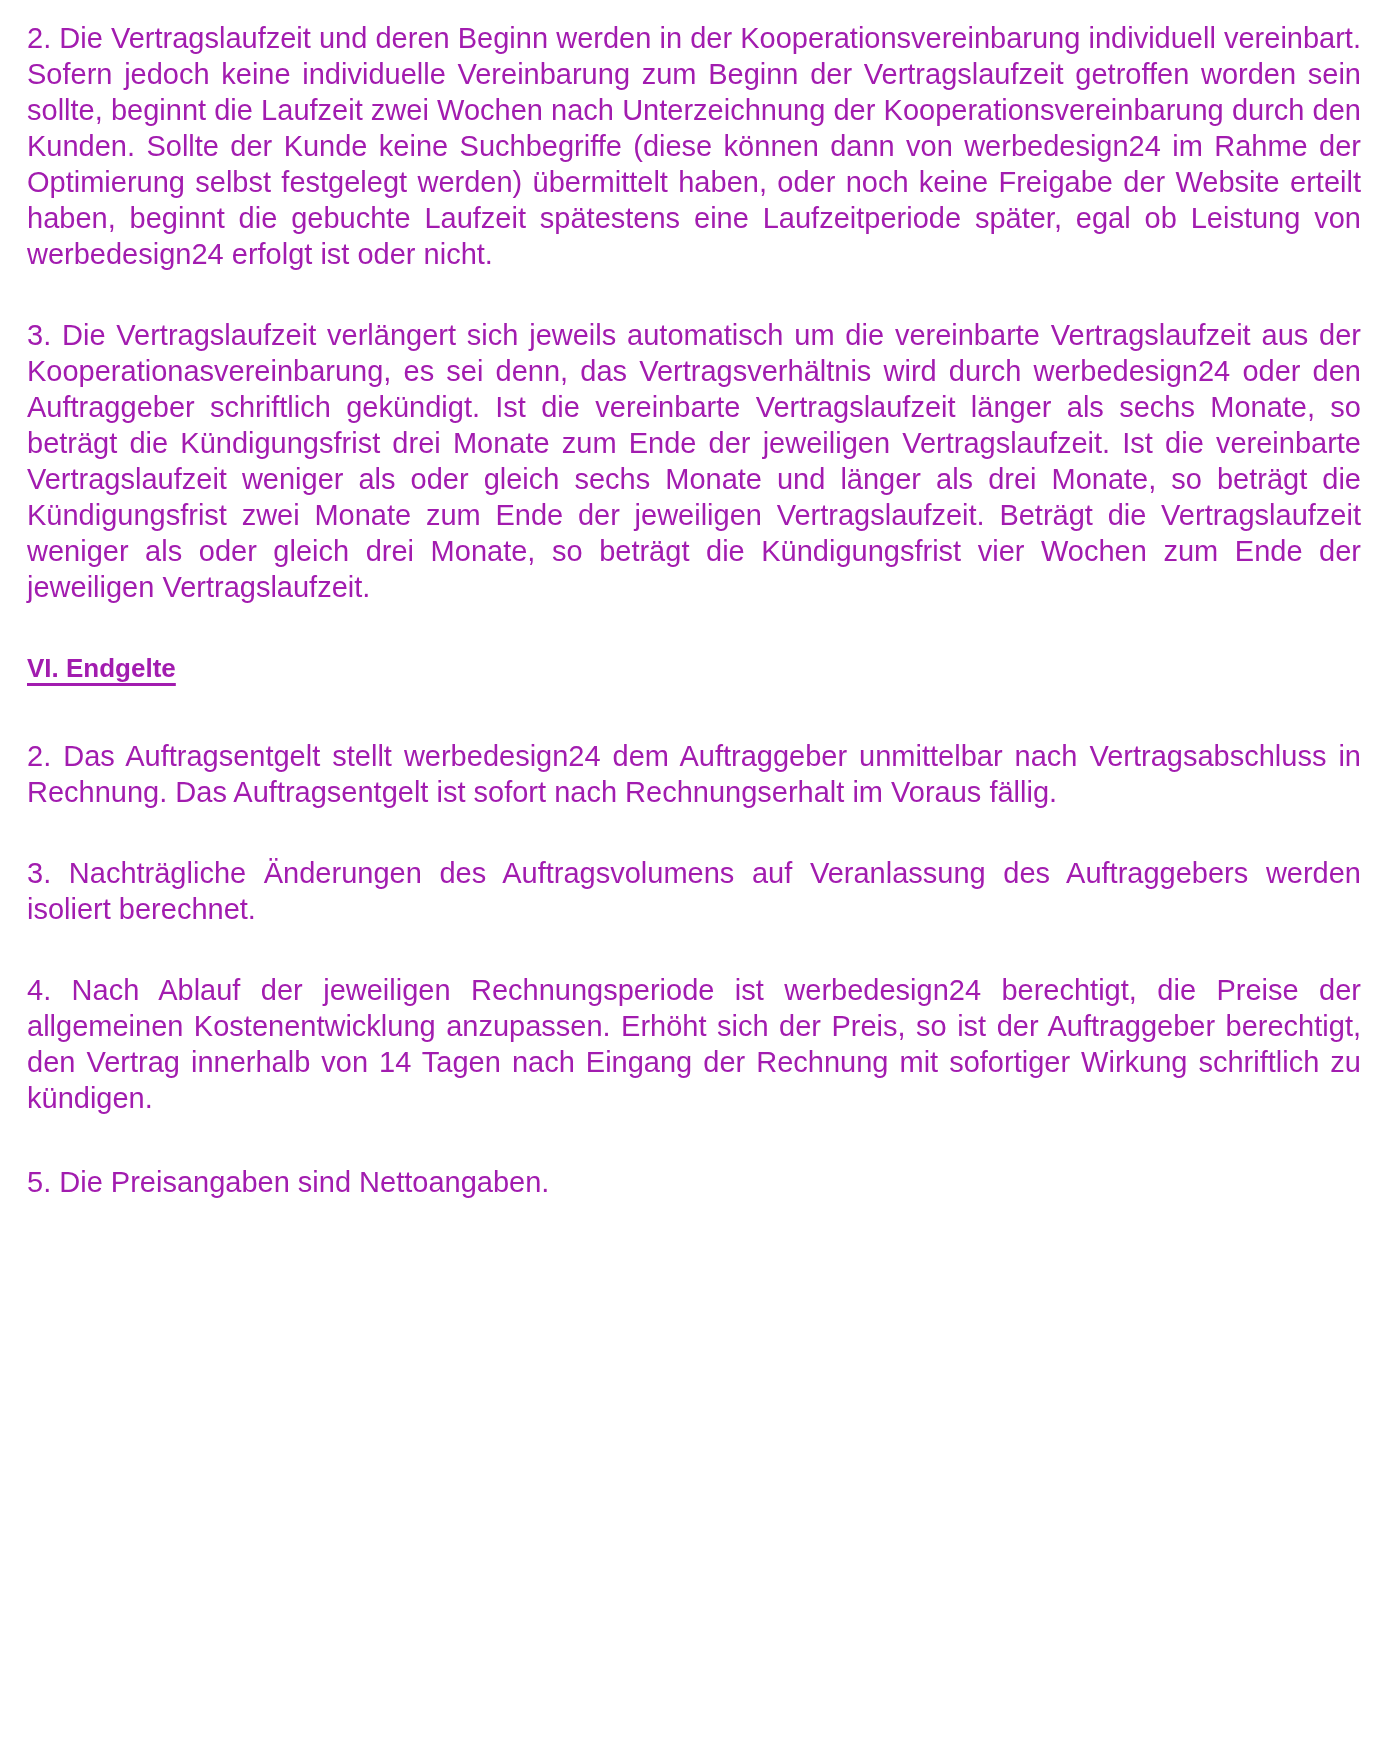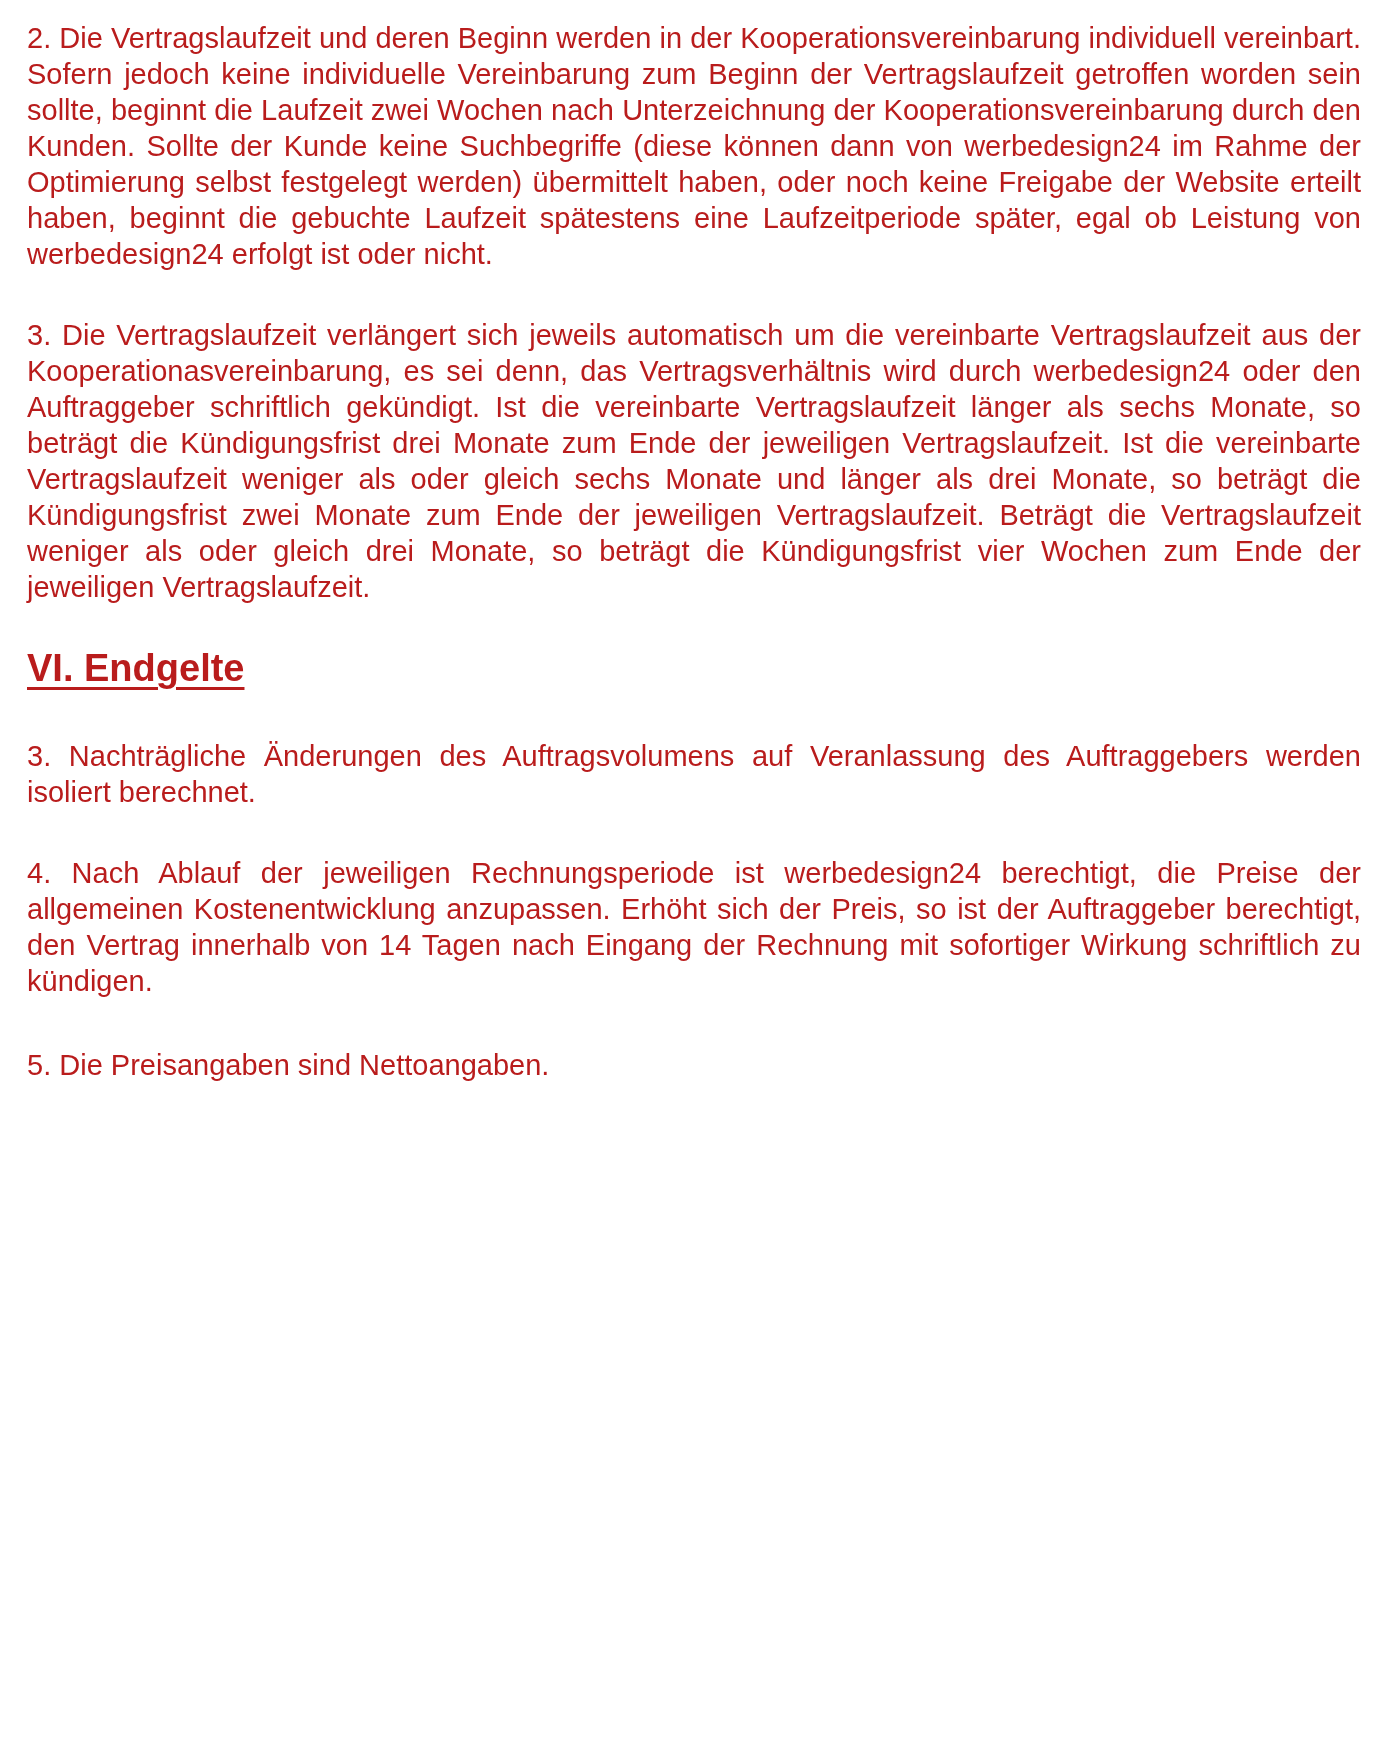--- a/index.html
+++ b/index.html
@@ -10,35 +10,35 @@
   .page {
     position: relative;
     width: 1388px;
     min-height: 1752px;
     box-sizing: border-box;
     background: #ffffff;
     padding: 20px 27px 30px 27px;
     font-family: "Liberation Sans", "DejaVu Sans", sans-serif;
     font-size: 29px;
     line-height: 36px;
-    color: #b91c1c;
+    color: #a21caf;
     -webkit-font-smoothing: antialiased;
   }
   .para {
     margin: 0 0 45px 0;
     text-align: justify;
     text-justify: inter-word;
   }
   .para:last-child {
     margin-bottom: 0;
     margin-top: 48px;
   }
   .heading {
     margin: 0 0 52px 0;
-    font-size: 38px;
+    font-size: 26px;
     line-height: 36px;
     font-weight: bold;
     text-decoration: underline;
     text-underline-offset: 6px;
     text-decoration-thickness: 3px;
     text-align: left;
   }
 </style>
 </head>
 <body>
@@ -47,20 +47,21 @@
 
   <p class="para">2. Die Vertragslaufzeit und deren Beginn werden in der Kooperationsvereinbarung individuell vereinbart. Sofern jedoch keine individuelle Vereinbarung zum Beginn der Vertragslaufzeit getroffen worden sein sollte, beginnt die Laufzeit zwei Wochen nach Unterzeichnung der Kooperationsvereinbarung durch den Kunden. Sollte der Kunde keine Suchbegriffe (diese können dann von werbedesign24 im Rahme der Optimierung selbst festgelegt werden) übermittelt haben, oder noch keine Freigabe der Website erteilt haben, beginnt die gebuchte Laufzeit spätestens eine Laufzeitperiode später, egal ob Leistung von werbedesign24 erfolgt ist oder nicht.</p>
 
   <p class="para">3. Die Vertragslaufzeit verlängert sich jeweils automatisch um die vereinbarte Vertragslaufzeit aus der Kooperationasvereinbarung, es sei denn, das Vertragsverhältnis wird durch werbedesign24 oder den Auftraggeber schriftlich gekündigt. Ist die vereinbarte Vertragslaufzeit länger als sechs Monate, so beträgt die Kündigungsfrist drei Monate zum Ende der jeweiligen Vertragslaufzeit. Ist die vereinbarte Vertragslaufzeit weniger als oder gleich sechs Monate und länger als drei Monate, so beträgt die Kündigungsfrist zwei Monate zum Ende der jeweiligen Vertragslaufzeit. Beträgt die Vertragslaufzeit weniger als oder gleich drei Monate, so beträgt die Kündigungsfrist vier Wochen zum Ende der jeweiligen Vertragslaufzeit.</p>
 
 
 
   <h2 class="heading">VI. Endgelte</h2>
 
 
+  <p class="para">2. Das Auftragsentgelt stellt werbedesign24 dem Auftraggeber unmittelbar nach Vertragsabschluss in Rechnung. Das Auftragsentgelt ist sofort nach Rechnungserhalt im Voraus fällig.</p>
 
   <p class="para">3. Nachträgliche Änderungen des Auftragsvolumens auf Veranlassung des Auftraggebers werden isoliert berechnet.</p>
 
   <p class="para">4. Nach Ablauf der jeweiligen Rechnungsperiode ist werbedesign24 berechtigt, die Preise der allgemeinen Kostenentwicklung anzupassen. Erhöht sich der Preis, so ist der Auftraggeber berechtigt, den Vertrag innerhalb von 14 Tagen nach Eingang der Rechnung mit sofortiger Wirkung schriftlich zu kündigen.</p>
 
   <p class="para">5. Die Preisangaben sind Nettoangaben.</p>
 
 </main>
 
 </body></html>

